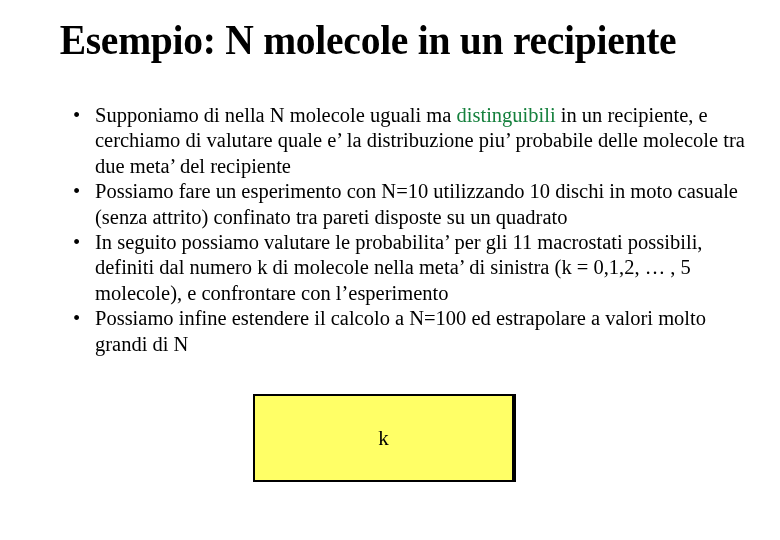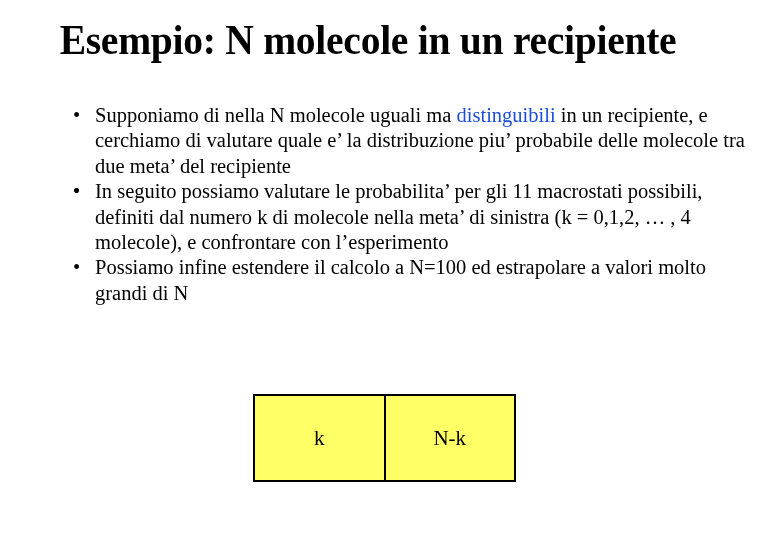--- a/index.html
+++ b/index.html
@@ -18,21 +18,21 @@
       position: absolute; left: 73px; top: 103px; width: 680px;
       margin: 0; padding: 0; list-style: none;
       font-size: 20.5px; line-height: 25.4px;
     }
     .bullets li {
       position: relative; padding-left: 22px;
     }
     .bullet-dot {
       position: absolute; left: 0; top: 0;
     }
-    .red { color: #1d4ed8; }
+    .red { color: #15803d; }
     .split-box {
       position: absolute; left: 253px; top: 394px;
       width: 259px; height: 84px; border: 2px solid #000;
       background: #ffff66; display: flex;
     }
     .half {
       flex: 1; display: flex; align-items: center; justify-content: center;
       font-size: 21px;
     }
     .half.left { border-right: 2px solid #000; }
@@ -42,31 +42,29 @@
 
 <div class="title">Esempio: N molecole in un recipiente</div>
 
 <ul class="bullets">
   <li>
     <span class="bullet-dot">•</span>
     <span>Supponiamo di nella N molecole uguali ma </span><span class="red">distinguibili</span><span> in un recipiente, e cerchiamo di valutare quale e’ la distribuzione piu’ probabile delle molecole tra due meta’ del recipiente</span>
   </li>
   <li>
     <span class="bullet-dot">•</span>
+    <span>Possiamo fare un esperimento con N=10 utilizzando 10 dischi in moto casuale (senza attrito) confinato tra pareti disposte su un quadrato</span>
   </li>
   <li>
     <span class="bullet-dot">•</span>
-    <span>In seguito possiamo valutare le probabilita’ per gli 11 macrostati possibili, definiti dal numero k di molecole nella meta’ di sinistra (k = 0,1,2, … , 4 molecole), e confrontare con l’esperimento</span>
+    <span>In seguito possiamo valutare le probabilita’ per gli 11 macrostati possibili, definiti dal numero k di molecole nella meta’ di sinistra (k = 0,1,2, … , 5 molecole), e confrontare con l’esperimento</span>
   </li>
   <li>
     <span class="bullet-dot">•</span>
     <span>Possiamo infine estendere il calcolo a N=100 ed estrapolare a valori molto grandi di N</span>
   </li>
 </ul>
 
 <div class="split-box">
   <div class="half left">
     <span>k</span>
   </div>
-  <div class="half right">
-    <span>N-k</span>
-  </div>
 </div>
 
 </body></html>

